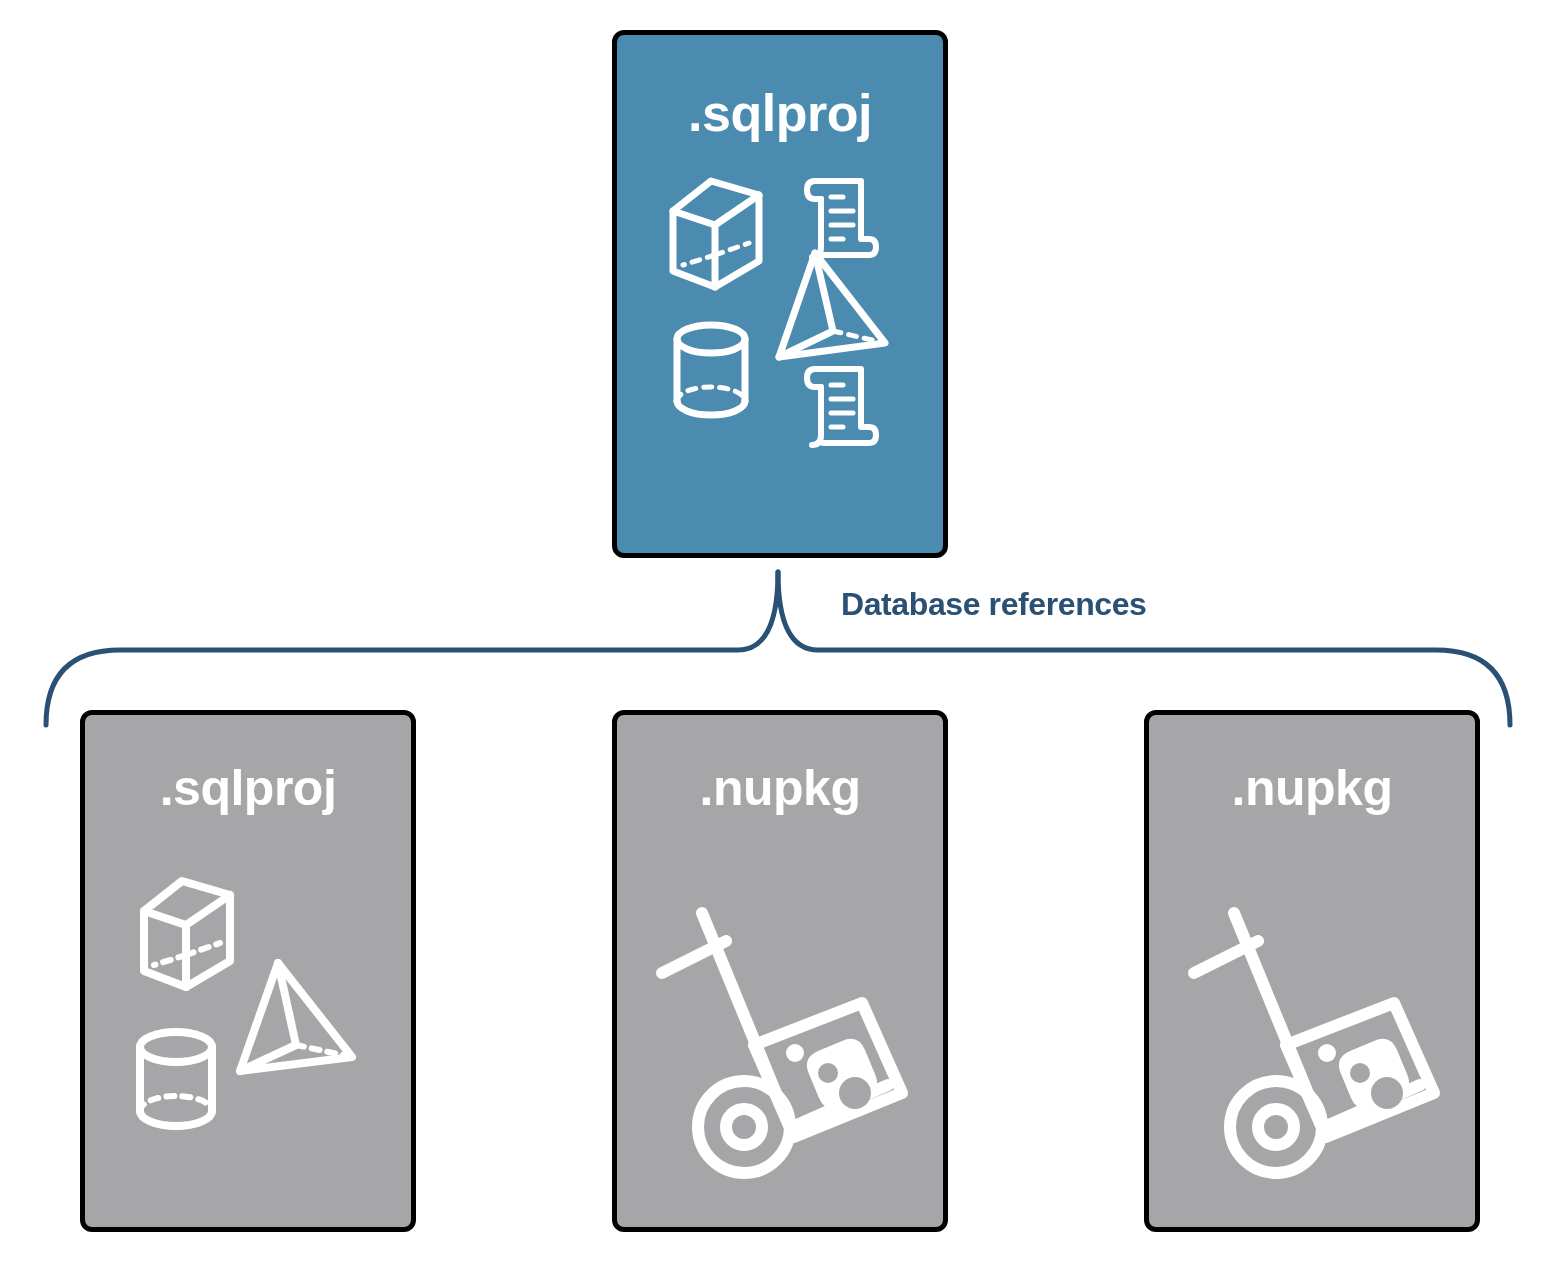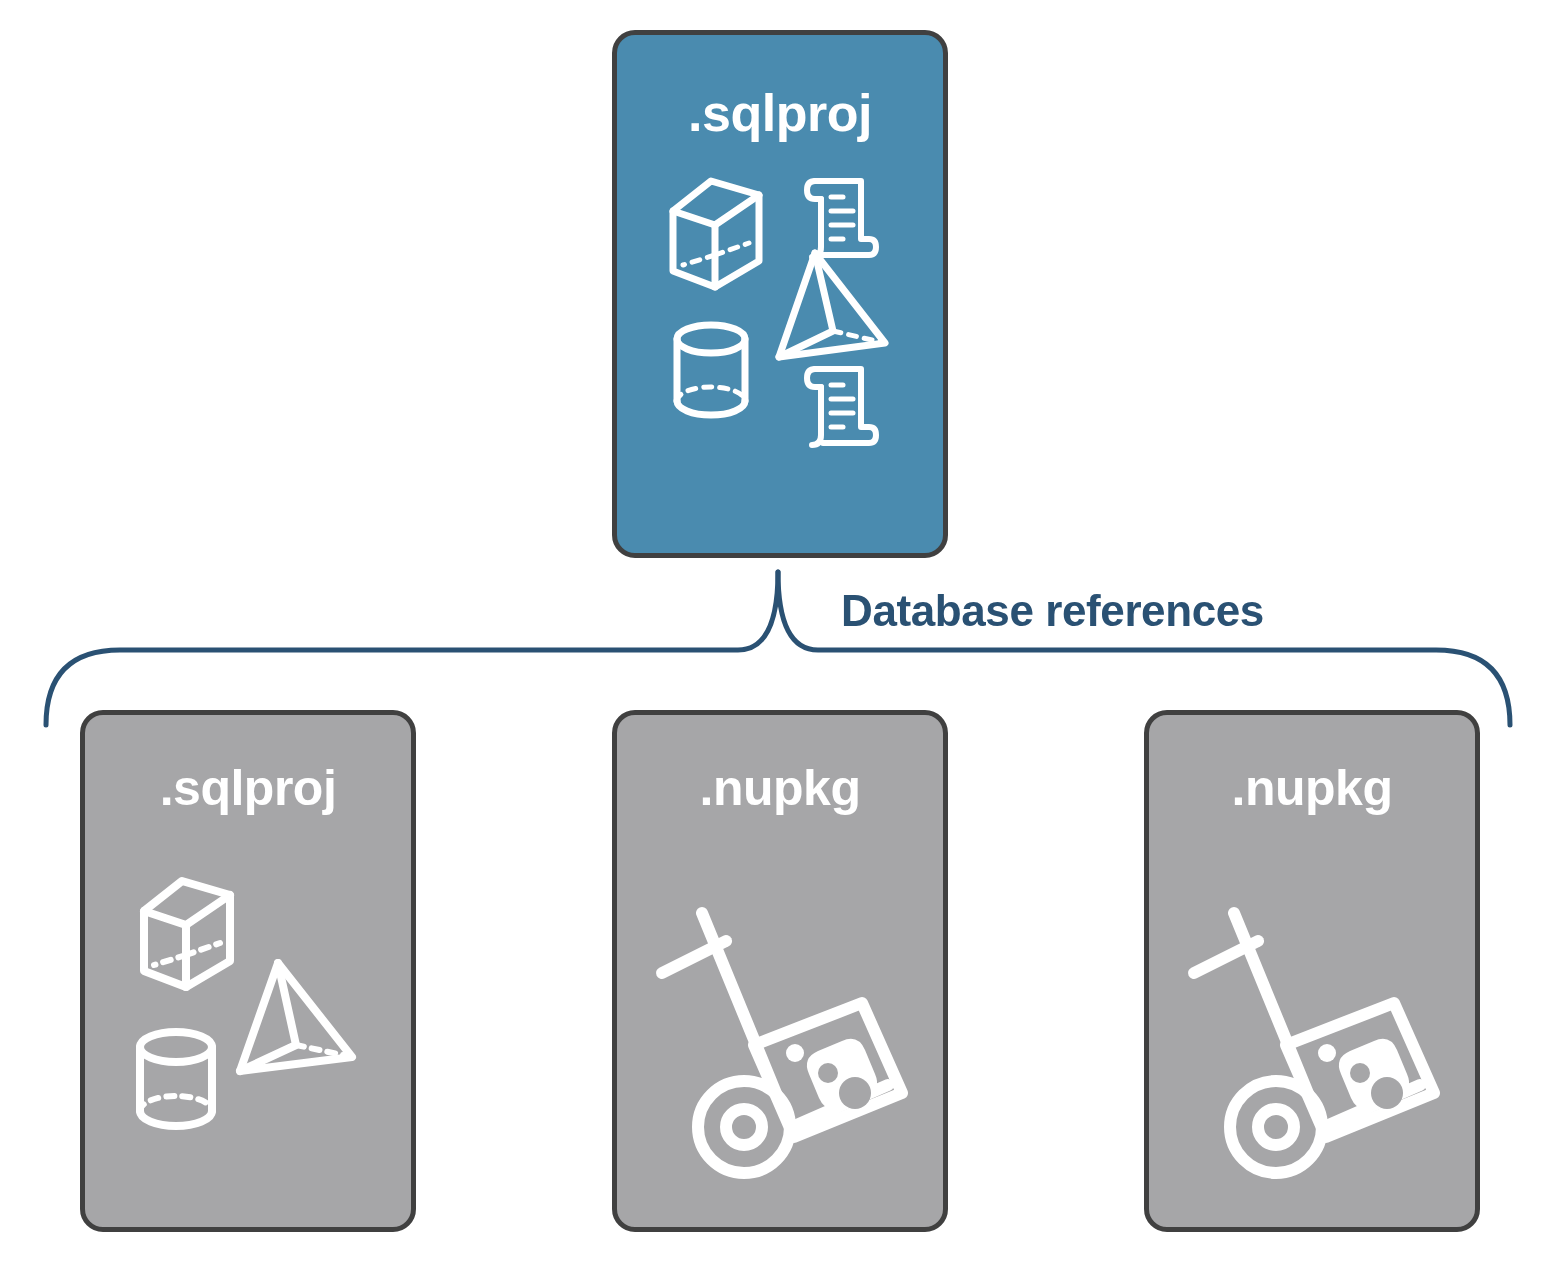--- a/index.html
+++ b/index.html
@@ -15,22 +15,22 @@
     font-family: "Liberation Sans", sans-serif;
   }
 
   #diagram-root {
     position: absolute;
     inset: 0;
   }
 
   .node-box {
     position: absolute;
-    border: 5px solid #404040;
-    border-radius: 23px;
+    border: 5px solid #000000;
+    border-radius: 12px;
     box-sizing: border-box;
   }
 
   .node-title {
     position: absolute;
     left: 0;
     right: 0;
     text-align: center;
     color: #ffffff;
     font-weight: bold;
@@ -91,21 +91,21 @@
     width: 1566px;
     height: 220px;
     pointer-events: none;
   }
 
   
   #connector-label {
     position: absolute;
     left: 841px;
     top: 586px;
-    font-size: 44px;
+    font-size: 32px;
     font-weight: bold;
     color: #2a5173;
     letter-spacing: -0.4px;
     white-space: nowrap;
     user-select: none;
   }
 
   svg { display: block; overflow: visible; }
 </style>
 </head>

